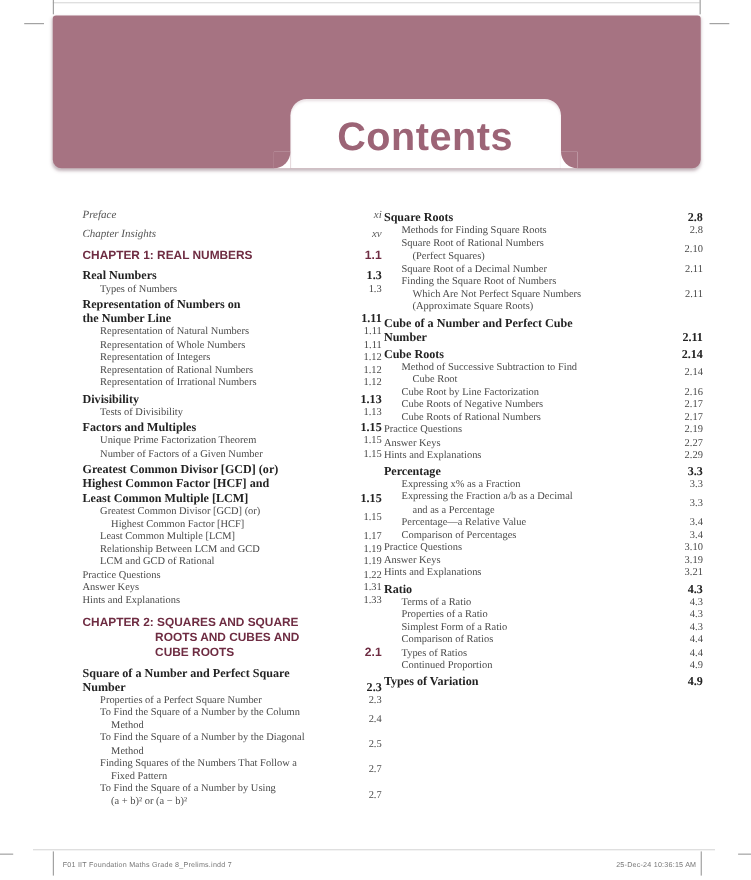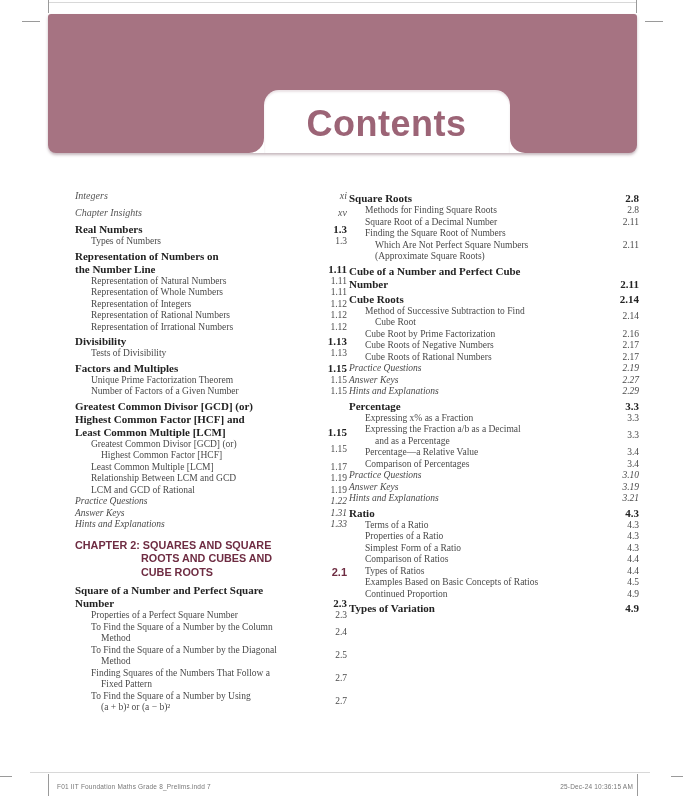--- a/index.html
+++ b/index.html
@@ -45,21 +45,21 @@
   .row.front{font-style:italic;font-size:10px;color:#555;margin-bottom:5px;}
   .row.chapter{
     font-family:"Liberation Sans",sans-serif;font-weight:bold;
     color:#6e2c42;font-size:10.8px;line-height:13.5px;margin:8px 0 5px;
   }
   .row.chapter .label{padding-left:66px;text-indent:-66px;}
   .row.chapter .pg{font-size:11px;}
   .row.section{font-weight:bold;color:#232323;font-size:11px;line-height:13px;margin-top:2px;}
   .row.sub .label{padding-left:26px;text-indent:-10px;}
   .row.sub{color:#4a4a4a;align-items:center;}
-  .row.aux{font-style:italic;color:#4a4a4a;}
+  .row.aux{color:#4a4a4a;}
   
   .footer-text{
     position:absolute;bottom:10px;font-family:"Liberation Sans",sans-serif;
     font-size:6.5px;color:#777;letter-spacing:.2px;
   }
   .footer-text.fl{left:57px;}
   .footer-text.fr{right:50px;}
 </style>
 </head>
 <body>
@@ -80,26 +80,30 @@
   <div class="banner">
     <div class="notch">
       <div class="fillet l"></div>
       <div class="fillet r"></div>
       <h1 class="page-title">Contents</h1>
     </div>
   </div>
 
   <div class="col left" id="col-left">
       <div class="row front">
-        <span class="label">Integers</span>
+        <span class="label">Preface</span>
         <span class="pg">xi</span>
       </div>
       <div class="row front">
         <span class="label">Chapter Insights</span>
         <span class="pg">xv</span>
+      </div>
+      <div class="row chapter">
+        <span class="label">CHAPTER 1: REAL NUMBERS</span>
+        <span class="pg">1.1</span>
       </div>
       <div class="row section">
         <span class="label">Real Numbers</span>
         <span class="pg">1.3</span>
       </div>
       <div class="row sub">
         <span class="label">Types of Numbers</span>
         <span class="pg">1.3</span>
       </div>
       <div class="row section">
@@ -221,20 +225,25 @@
   <div class="col right" id="col-right">
       <div class="row section">
         <span class="label">Square Roots</span>
         <span class="pg">2.8</span>
       </div>
       <div class="row sub">
         <span class="label">Methods for Finding Square Roots</span>
         <span class="pg">2.8</span>
       </div>
       <div class="row sub">
+        <span class="label">Square Root of Rational Numbers
+(Perfect Squares)</span>
+        <span class="pg">2.10</span>
+      </div>
+      <div class="row sub">
         <span class="label">Square Root of a Decimal Number</span>
         <span class="pg">2.11</span>
       </div>
       <div class="row sub">
         <span class="label">Finding the Square Root of Numbers
 Which Are Not Perfect Square Numbers
 (Approximate Square Roots)</span>
         <span class="pg">2.11</span>
       </div>
       <div class="row section">
@@ -245,21 +254,21 @@
       <div class="row section">
         <span class="label">Cube Roots</span>
         <span class="pg">2.14</span>
       </div>
       <div class="row sub">
         <span class="label">Method of Successive Subtraction to Find
 Cube Root</span>
         <span class="pg">2.14</span>
       </div>
       <div class="row sub">
-        <span class="label">Cube Root by Prime Factorization</span>
+        <span class="label">Cube Root by Line Factorization</span>
         <span class="pg">2.16</span>
       </div>
       <div class="row sub">
         <span class="label">Cube Roots of Negative Numbers</span>
         <span class="pg">2.17</span>
       </div>
       <div class="row sub">
         <span class="label">Cube Roots of Rational Numbers</span>
         <span class="pg">2.17</span>
       </div>
@@ -326,24 +335,20 @@
       </div>
       <div class="row sub">
         <span class="label">Comparison of Ratios</span>
         <span class="pg">4.4</span>
       </div>
       <div class="row sub">
         <span class="label">Types of Ratios</span>
         <span class="pg">4.4</span>
       </div>
       <div class="row sub">
-        <span class="label">Examples Based on Basic Concepts of Ratios</span>
-        <span class="pg">4.5</span>
-      </div>
-      <div class="row sub">
         <span class="label">Continued Proportion</span>
         <span class="pg">4.9</span>
       </div>
       <div class="row section">
         <span class="label">Types of Variation</span>
         <span class="pg">4.9</span>
       </div>
     </div>
 
   <div class="footer-text fl">F01 IIT Foundation Maths Grade 8_Prelims.indd   7</div>

